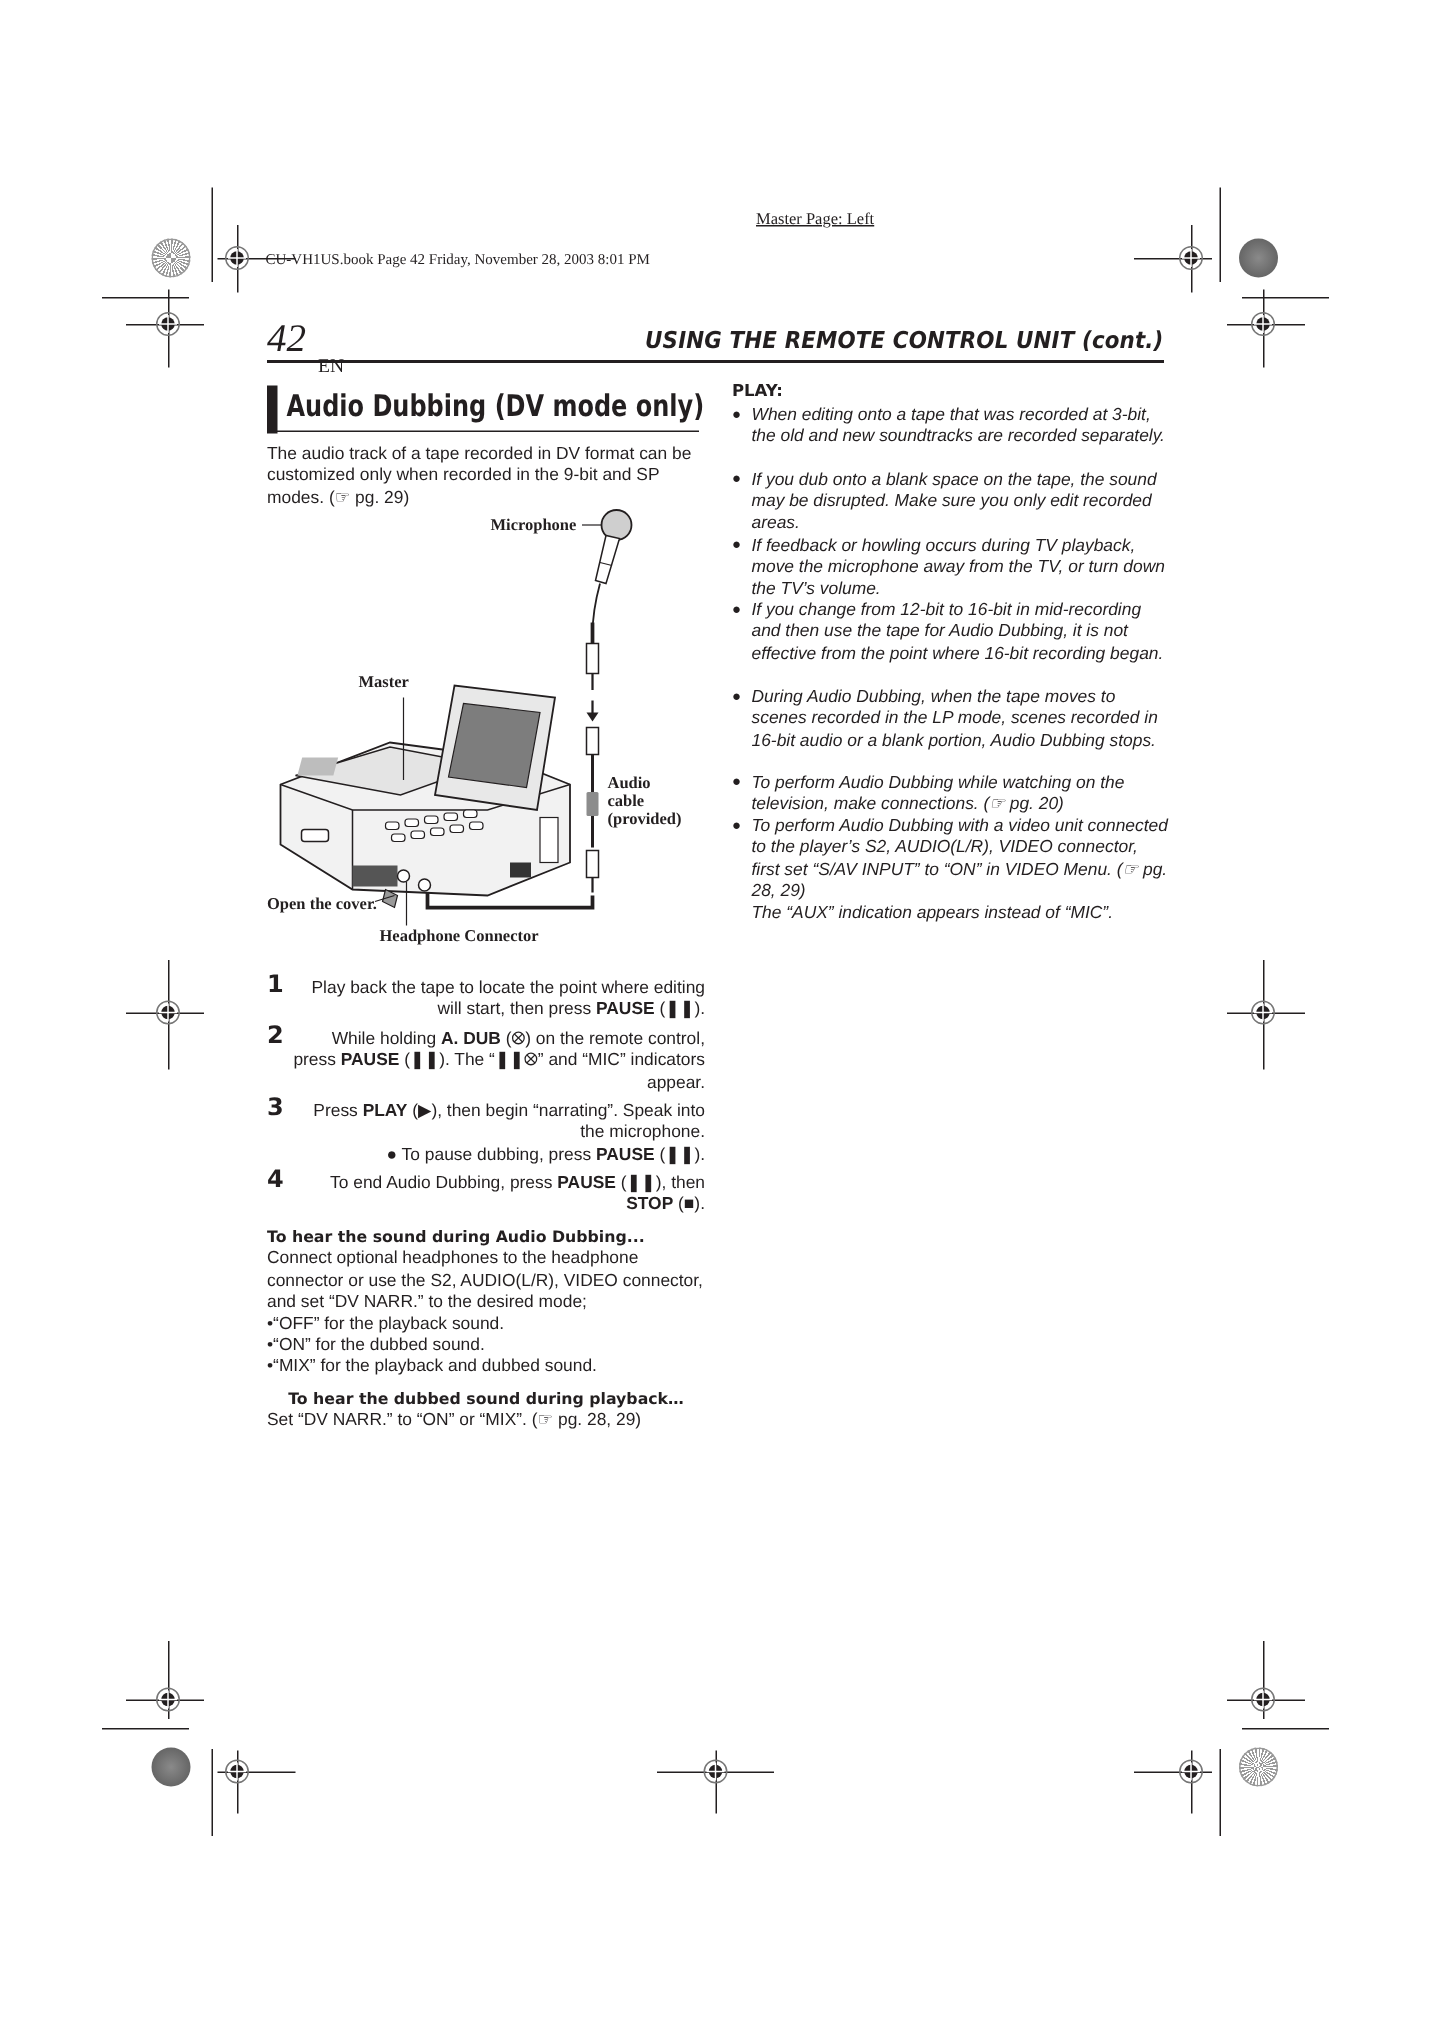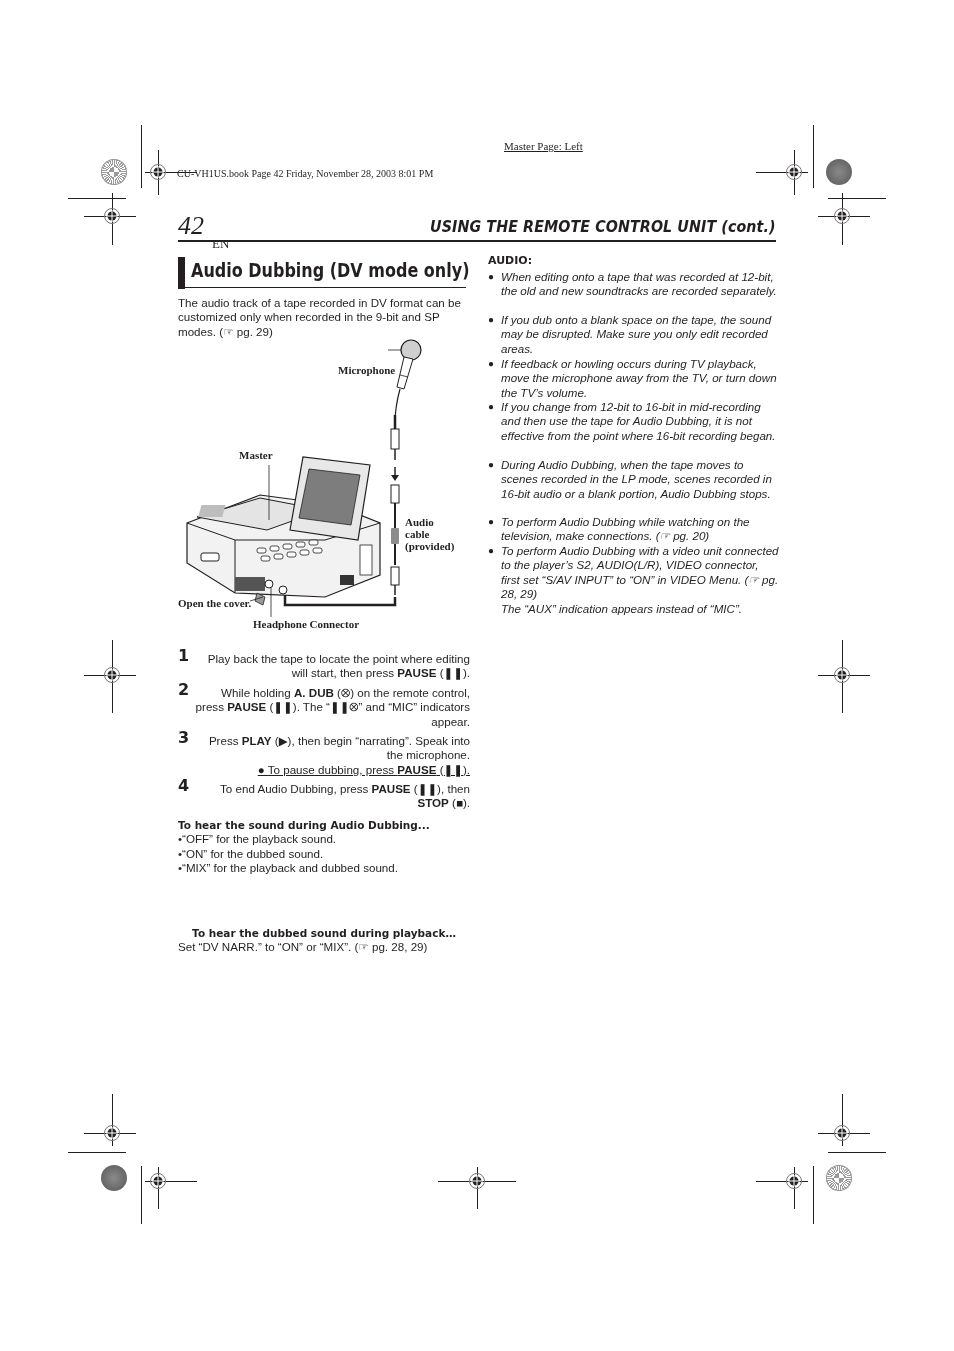--- a/index.html
+++ b/index.html
@@ -231,21 +231,21 @@
       <circle cx="108" cy="255" r="4" fill="#fff" stroke="#231f20" stroke-width="1"></circle>
       <path d="M82 258 L90 262 L88 270 L80 266 Z" fill="#999" stroke="#231f20" stroke-width="0.8"></path>
     </g>
 
     <line x1="213" y1="15" x2="226" y2="15" stroke="#231f20" stroke-width="0.8"></line>
     <line x1="94" y1="130" x2="94" y2="185" stroke="#231f20" stroke-width="0.8"></line>
     <line x1="75" y1="266" x2="88" y2="262" stroke="#231f20" stroke-width="0.8"></line>
     <line x1="96" y1="253" x2="96" y2="282" stroke="#231f20" stroke-width="0.8"></line>
   </svg>
 
-  <div class="diag-label" style="left:163px;top:9px;margin-top:20px;">Microphone</div>
+  <div class="diag-label" style="left:152px;top:9px;">Microphone</div>
   <div class="diag-label" style="left:64px;top:114px;">Master</div>
   <div class="diag-label" style="left:230px;top:181px;">
     <div>Audio</div>
     <div>cable</div>
     <div>(provided)</div>
   </div>
   <div class="diag-label" style="left:3px;top:262px;">Open the cover.</div>
   <div class="diag-label" style="left:78px;top:283px;">Headphone Connector</div>
 </div>
 
@@ -253,43 +253,44 @@
   <span class="num">1</span>
   <div class="txt"><span>Play back the tape to locate the point where editing will start, then press </span><b>PAUSE</b><span> (❚❚).</span></div>
 </div>
 <div class="step" style="top:686px;">
   <span class="num">2</span>
   <div class="txt"><span>While holding </span><b>A. DUB</b><span> (⭙) on the remote control, press </span><b>PAUSE</b><span> (❚❚). The “❚❚⭙” and “MIC” indicators appear.</span></div>
 </div>
 <div class="step" style="top:734px;">
   <span class="num">3</span>
   <div class="txt"><span>Press </span><b>PLAY</b><span> (▶), then begin “narrating”. Speak into the microphone.</span></div>
-  <div class="txt" style="margin-left:38px;text-decoration:underline;"><span>● To pause dubbing, press </span><b>PAUSE</b><span> (❚❚).</span></div>
+  <div class="txt" style="margin-left:38px;"><span>● To pause dubbing, press </span><b>PAUSE</b><span> (❚❚).</span></div>
 </div>
 <div class="step" style="top:782px;">
   <span class="num">4</span>
   <div class="txt"><span>To end Audio Dubbing, press </span><b>PAUSE</b><span> (❚❚), then </span><b>STOP</b><span> (■).</span></div>
 </div>
 
 <div class="abs body" style="left:178px;top:818px;width:292px;">
   <div style="font-weight:bold;font-family:'DejaVu Sans',sans-serif;font-size:10.5px;">To hear the sound during Audio Dubbing...</div>
+  <div>Connect optional headphones to the headphone connector or use the S2, AUDIO(L/R), VIDEO connector, and set “DV NARR.” to the desired mode;</div>
   <div>•“OFF” for the playback sound.</div>
   <div>•“ON” for the dubbed sound.</div>
   <div>•“MIX” for the playback and dubbed sound.</div>
 </div>
 <div class="abs body" style="left:178px;top:926px;width:292px;">
   <div style="font-weight:bold;font-family:'DejaVu Sans',sans-serif;font-size:10.5px;text-align:center;">To hear the dubbed sound during playback…</div>
   <div>Set “DV NARR.” to “ON” or “MIX”. (☞ pg. 28, 29)</div>
 </div>
 
-<div class="abs notes-title" style="left:488px;top:254px;">AUDIO:</div>
+<div class="abs notes-title" style="left:488px;top:254px;">PLAY:</div>
 
 <div class="note" style="top:270px;">
   <span class="bullet">●</span>
-  <div class="txt">When editing onto a tape that was recorded at 12-bit, the old and new soundtracks are recorded separately.</div>
+  <div class="txt">When editing onto a tape that was recorded at 3-bit, the old and new soundtracks are recorded separately.</div>
 </div>
 <div class="note" style="top:313px;">
   <span class="bullet">●</span>
   <div class="txt">If you dub onto a blank space on the tape, the sound may be disrupted. Make sure you only edit recorded areas.</div>
 </div>
 <div class="note" style="top:357px;">
   <span class="bullet">●</span>
   <div class="txt">If feedback or howling occurs during TV playback, move the microphone away from the TV, or turn down the TV’s volume.</div>
 </div>
 <div class="note" style="top:400px;">

